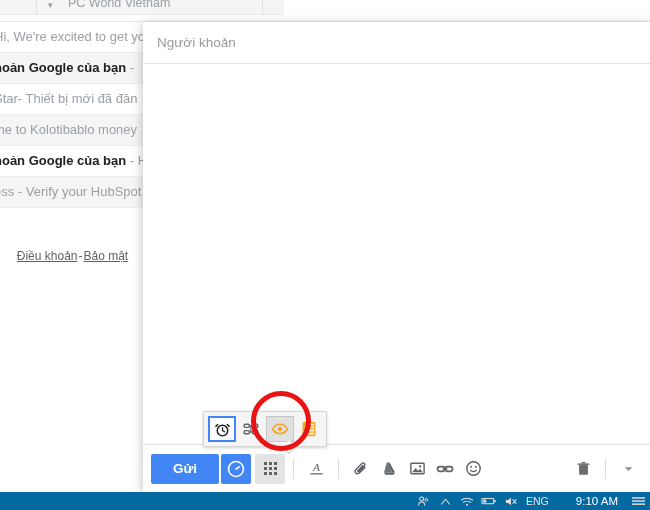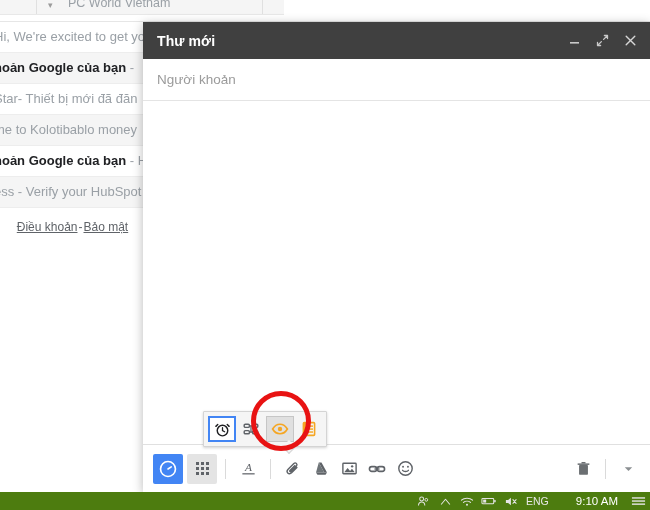--- a/index.html
+++ b/index.html
@@ -97,21 +97,21 @@
     white-space: nowrap;
   }
   .email-row .er-text .er-strong {
     color: #202124;
     font-weight: bold;
   }
 
   
   #list-footer {
     position: absolute;
-    left: 0; top: 215px;
+    left: 0; top: 244px;
     width: 145px;
     height: 24px;
     text-align: center;
     font-size: 12px;
     color: #5f6368;
     line-height: 24px;
   }
   #list-footer a {
     color: #5f6368;
     text-decoration: underline;
@@ -314,21 +314,21 @@
     pointer-events: none;
   }
 
   
   #taskbar {
     position: absolute;
     left: 0;
     top: 492px;
     width: 650px;
     height: 18px;
-    background: #4d7c0f;
+    background: #0369a1;
     display: flex;
     align-items: center;
     z-index: 40;
   }
   #tray-spacer { flex: 1 1 auto; }
   .tray-icon {
     width: 22px;
     height: 18px;
     display: flex;
     align-items: center;
@@ -400,40 +400,20 @@
     <span class="er-text"><span class="er-strong"></span><span>ess - Verify your HubSpot</span></span>
   </div>
 
   <div id="list-footer">
     <a>Điều khoản</a><span class="sep">-</span><a>Bảo mật</a>
   </div>
 </div>
 
 <div id="compose-window">
 
-  <div id="compose-header">
-    <div id="compose-title">Thư mới</div>
-
-    <div class="win-btn">
-      <svg width="13" height="13" viewBox="0 0 13 13">
-        <rect x="2" y="8" width="9" height="1.6" fill="#c9c9c9"></rect>
-      </svg>
-    </div>
-    <div class="win-btn">
-      <svg width="13" height="13" viewBox="0 0 13 13">
-        <path d="M11.5 1.5 L7.6 5.4 M11.5 1.5 L11.5 4.6 M11.5 1.5 L8.4 1.5" stroke="#c9c9c9" stroke-width="1.3" fill="none" stroke-linecap="round"></path>
-        <path d="M1.5 11.5 L5.4 7.6 M1.5 11.5 L1.5 8.4 M1.5 11.5 L4.6 11.5" stroke="#c9c9c9" stroke-width="1.3" fill="none" stroke-linecap="round"></path>
-      </svg>
-    </div>
-    <div class="win-btn">
-      <svg width="13" height="13" viewBox="0 0 13 13">
-        <path d="M2.2 2.2 L10.8 10.8 M10.8 2.2 L2.2 10.8" stroke="#d6d6d6" stroke-width="1.4" stroke-linecap="round"></path>
-      </svg>
-    </div>
-  </div>
 
   <div class="compose-field">
     <span class="cf-placeholder">Người khoản</span>
   </div>
 
 
   <div id="compose-body"></div>
 
   <div id="compose-toolbar">
 
@@ -465,20 +445,21 @@
         <svg width="16" height="16" viewBox="0 0 20 20">
           <rect x="3" y="2" width="14" height="16" rx="1.2" fill="none" stroke="#f5a623" stroke-width="2"></rect>
           <rect x="3" y="2" width="4" height="16" fill="#f5a623"></rect>
           <rect x="9" y="5.5" width="6" height="1.8" fill="#f5a623"></rect>
           <rect x="9" y="9.2" width="6" height="1.8" fill="#f5a623"></rect>
           <rect x="9" y="12.9" width="6" height="1.8" fill="#f5a623"></rect>
         </svg>
       </div>
     </div>
 
+    <button id="send-button">Gửi</button>
 
     <div id="schedule-button">
       <svg width="20" height="20" viewBox="0 0 22 22">
         <circle cx="11" cy="11" r="8.2" fill="none" stroke="#ffffff" stroke-width="1.8"></circle>
         <path d="M11 11 L14.6 8.6" stroke="#ffffff" stroke-width="1.7" stroke-linecap="round"></path>
       </svg>
     </div>
 
     <div id="grid-button">
       <svg width="15" height="15" viewBox="0 0 15 15">

